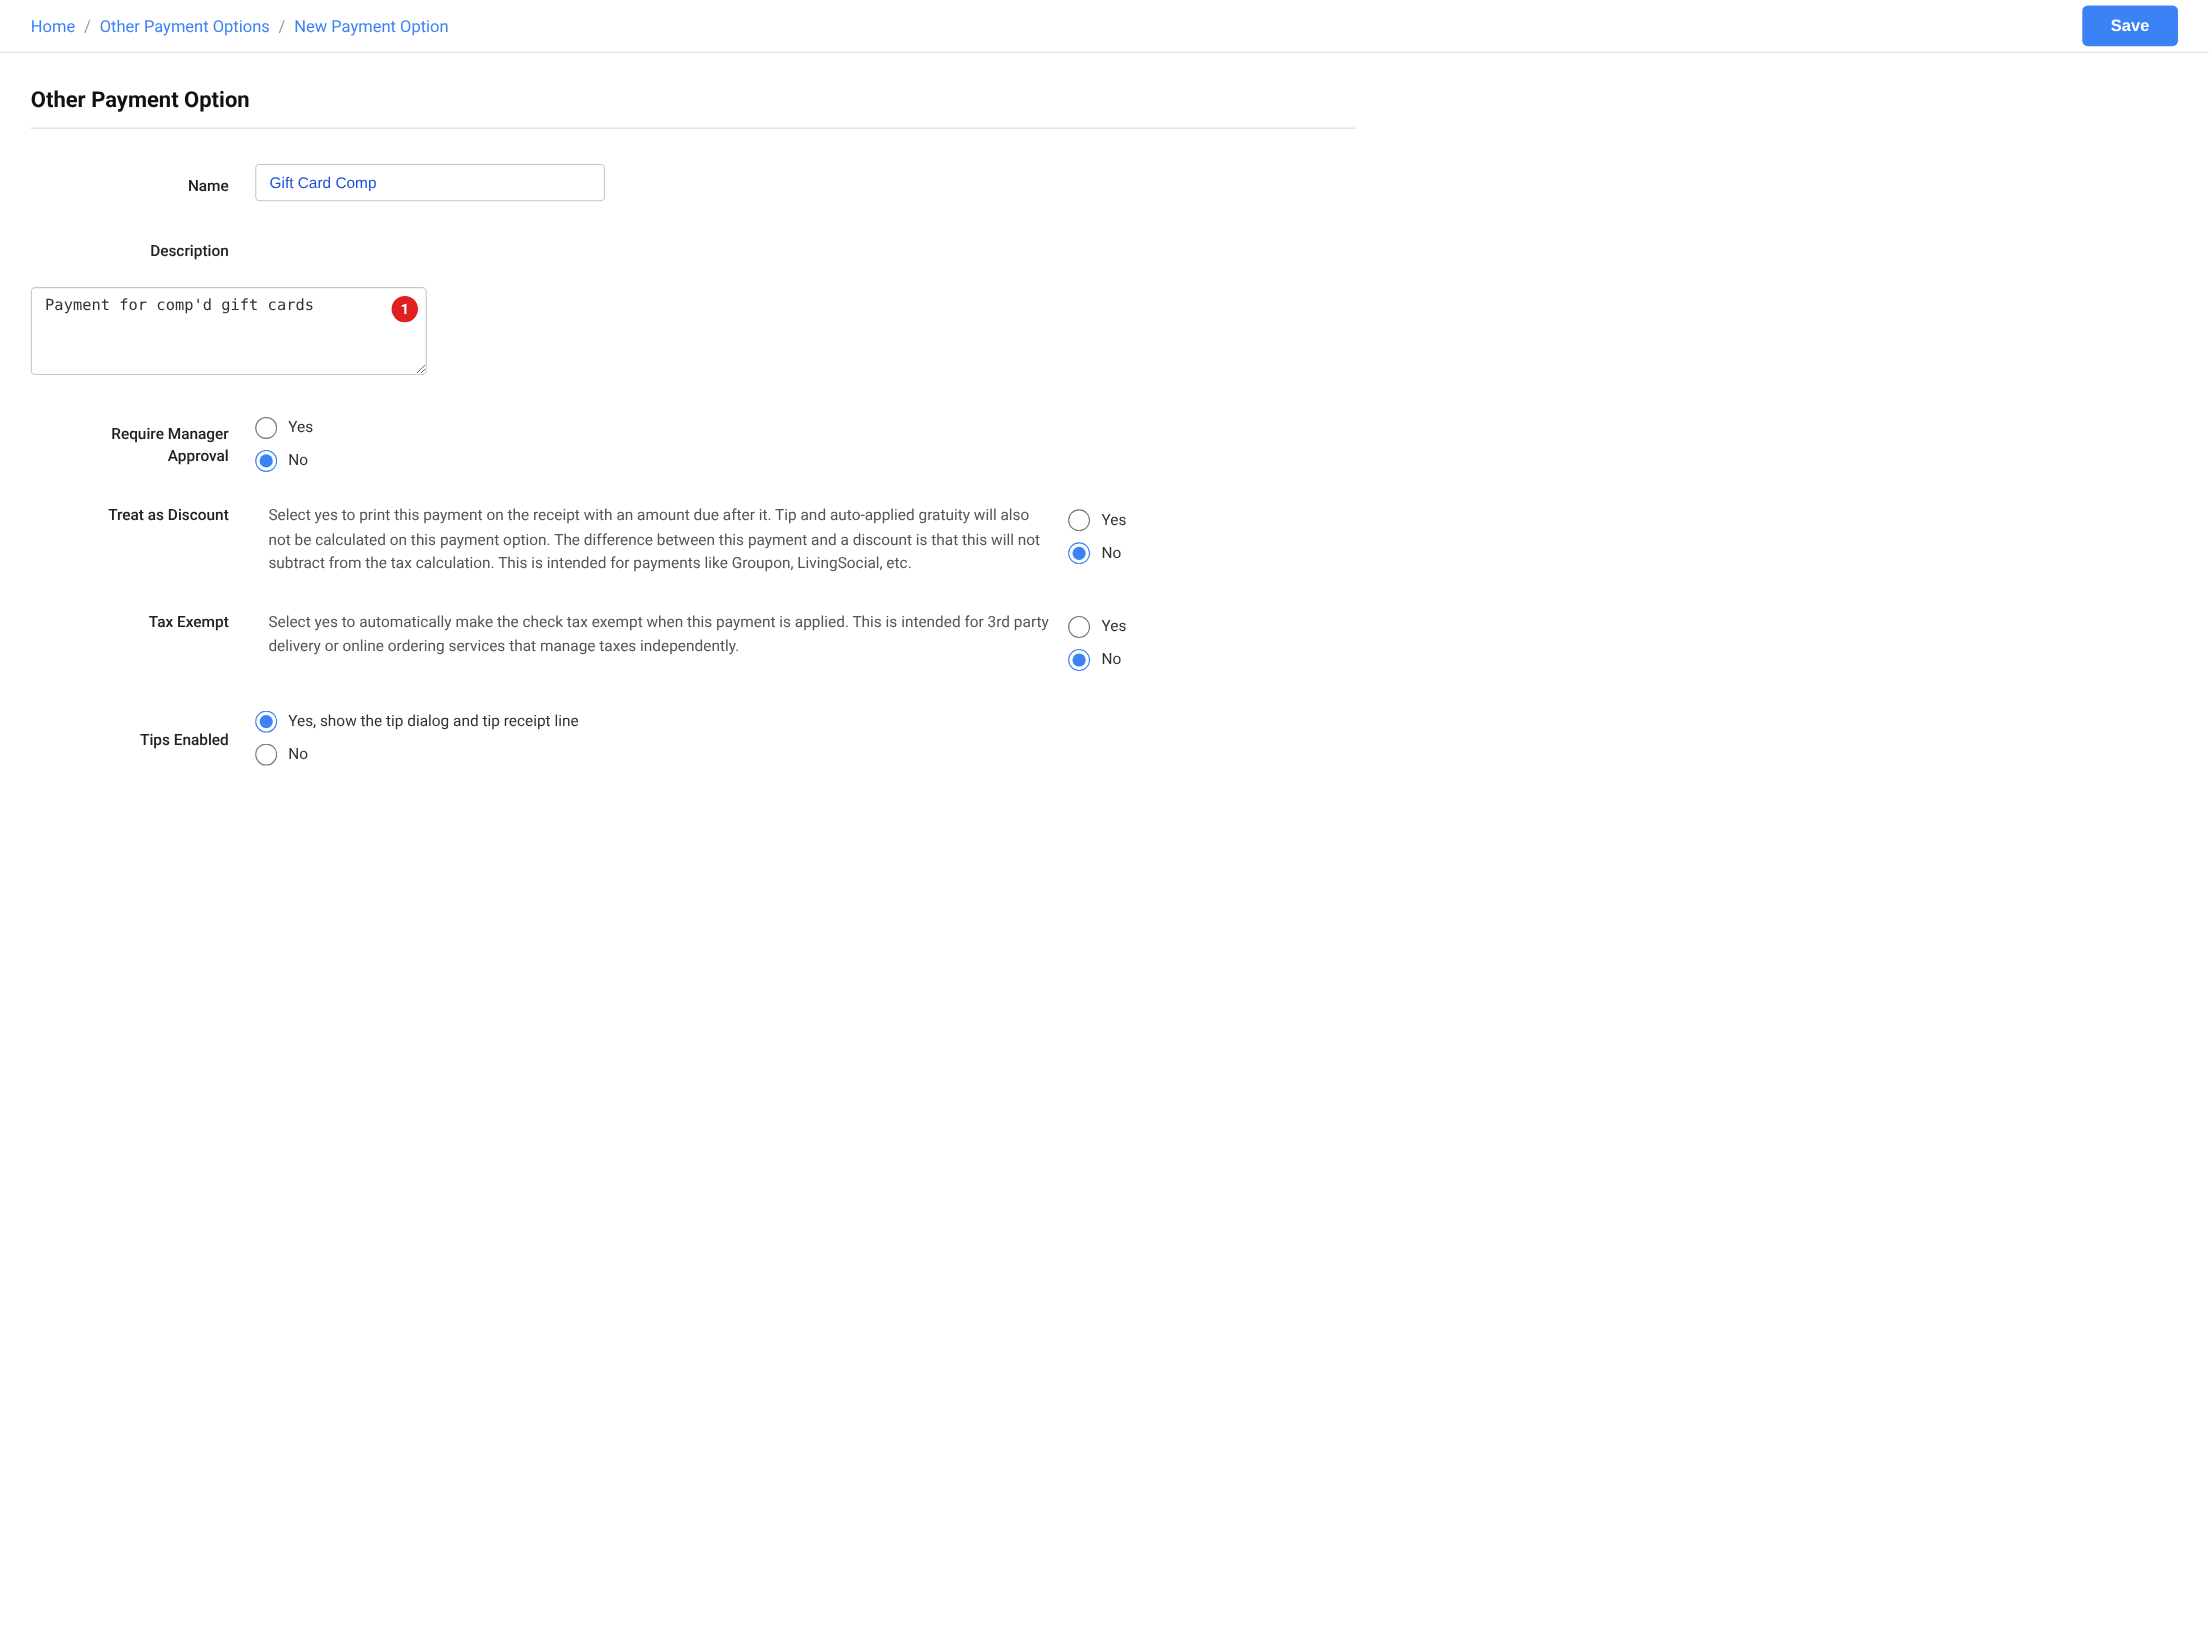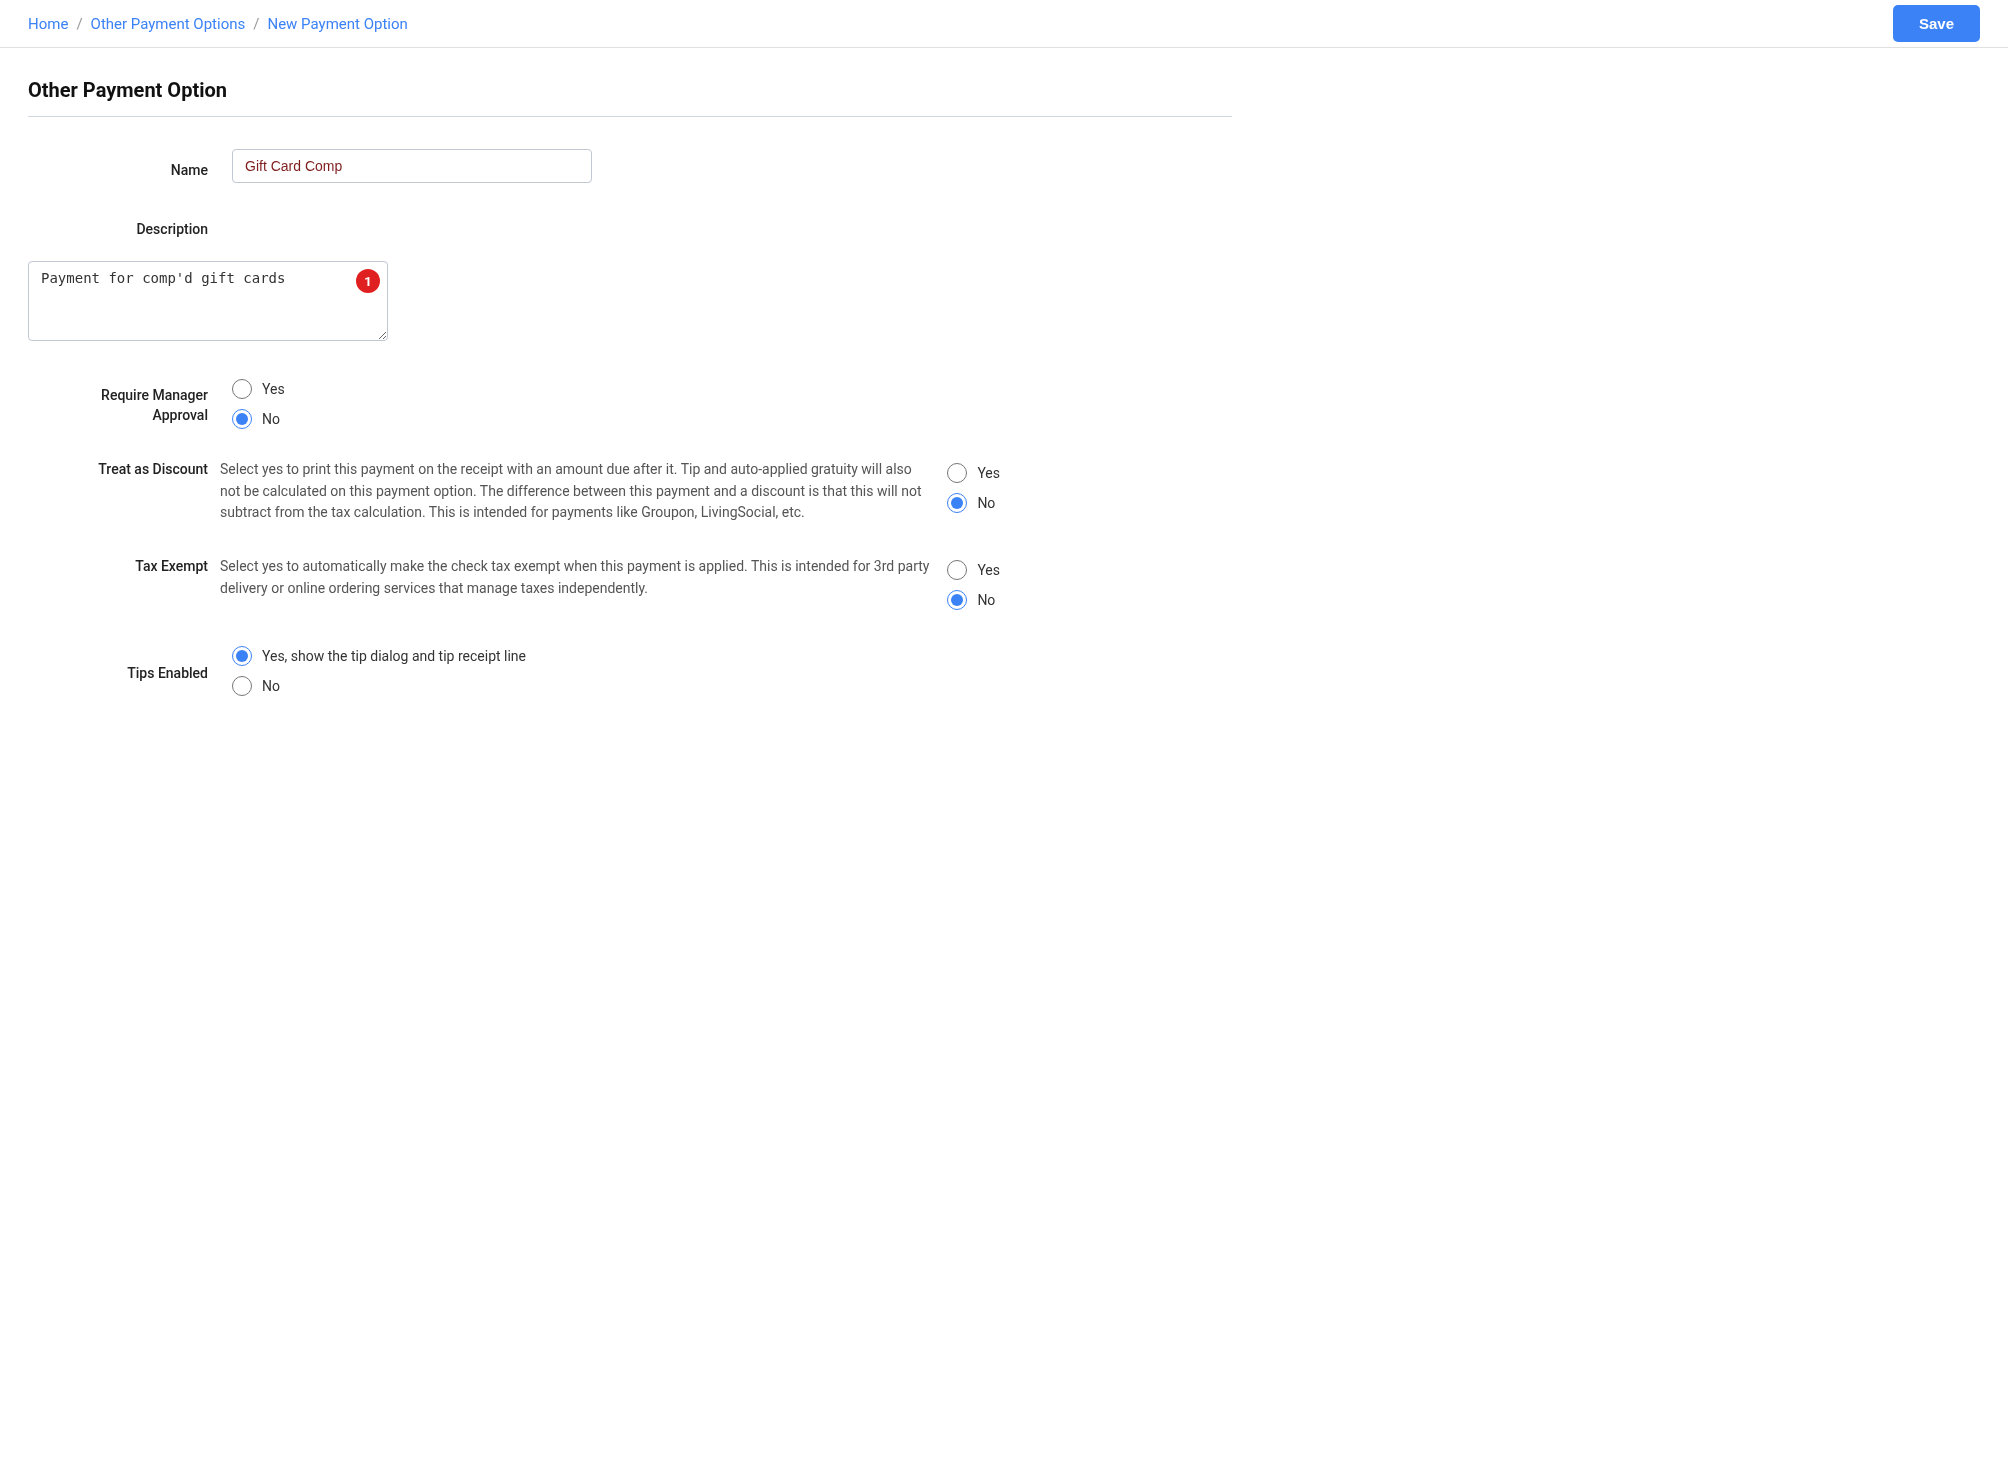--- a/index.html
+++ b/index.html
@@ -97,26 +97,26 @@
       color: #222;
       font-weight: 500;
       flex-shrink: 0;
     }
 
     .form-label.multiline {
       line-height: 1.4;
     }
 
     .form-input {
-      width: 360px;
+      width: 318px;
       padding: 8px 12px;
       border: 1px solid #c0c8d2;
       border-radius: 4px;
       font-size: 14px;
-      color: #7f1d1d;
+      color: #1d4ed8;
       outline: none;
     }
 
     .textarea-wrapper {
       position: relative;
       width: 360px;
     }
 
     .form-textarea {
       width: 100%;
@@ -183,21 +183,21 @@
       font-size: 14px;
       color: #555;
       line-height: 1.55;
     }
 
     
     .form-row-desc {
       display: flex;
       align-items: flex-start;
       margin-bottom: 32px;
-      gap: 12px;
+      gap: 36px;
     }
 
     .form-label-desc {
       min-width: 180px;
       text-align: right;
       padding-top: 2px;
       font-size: 14px;
       color: #222;
       font-weight: 500;
       flex-shrink: 0;

